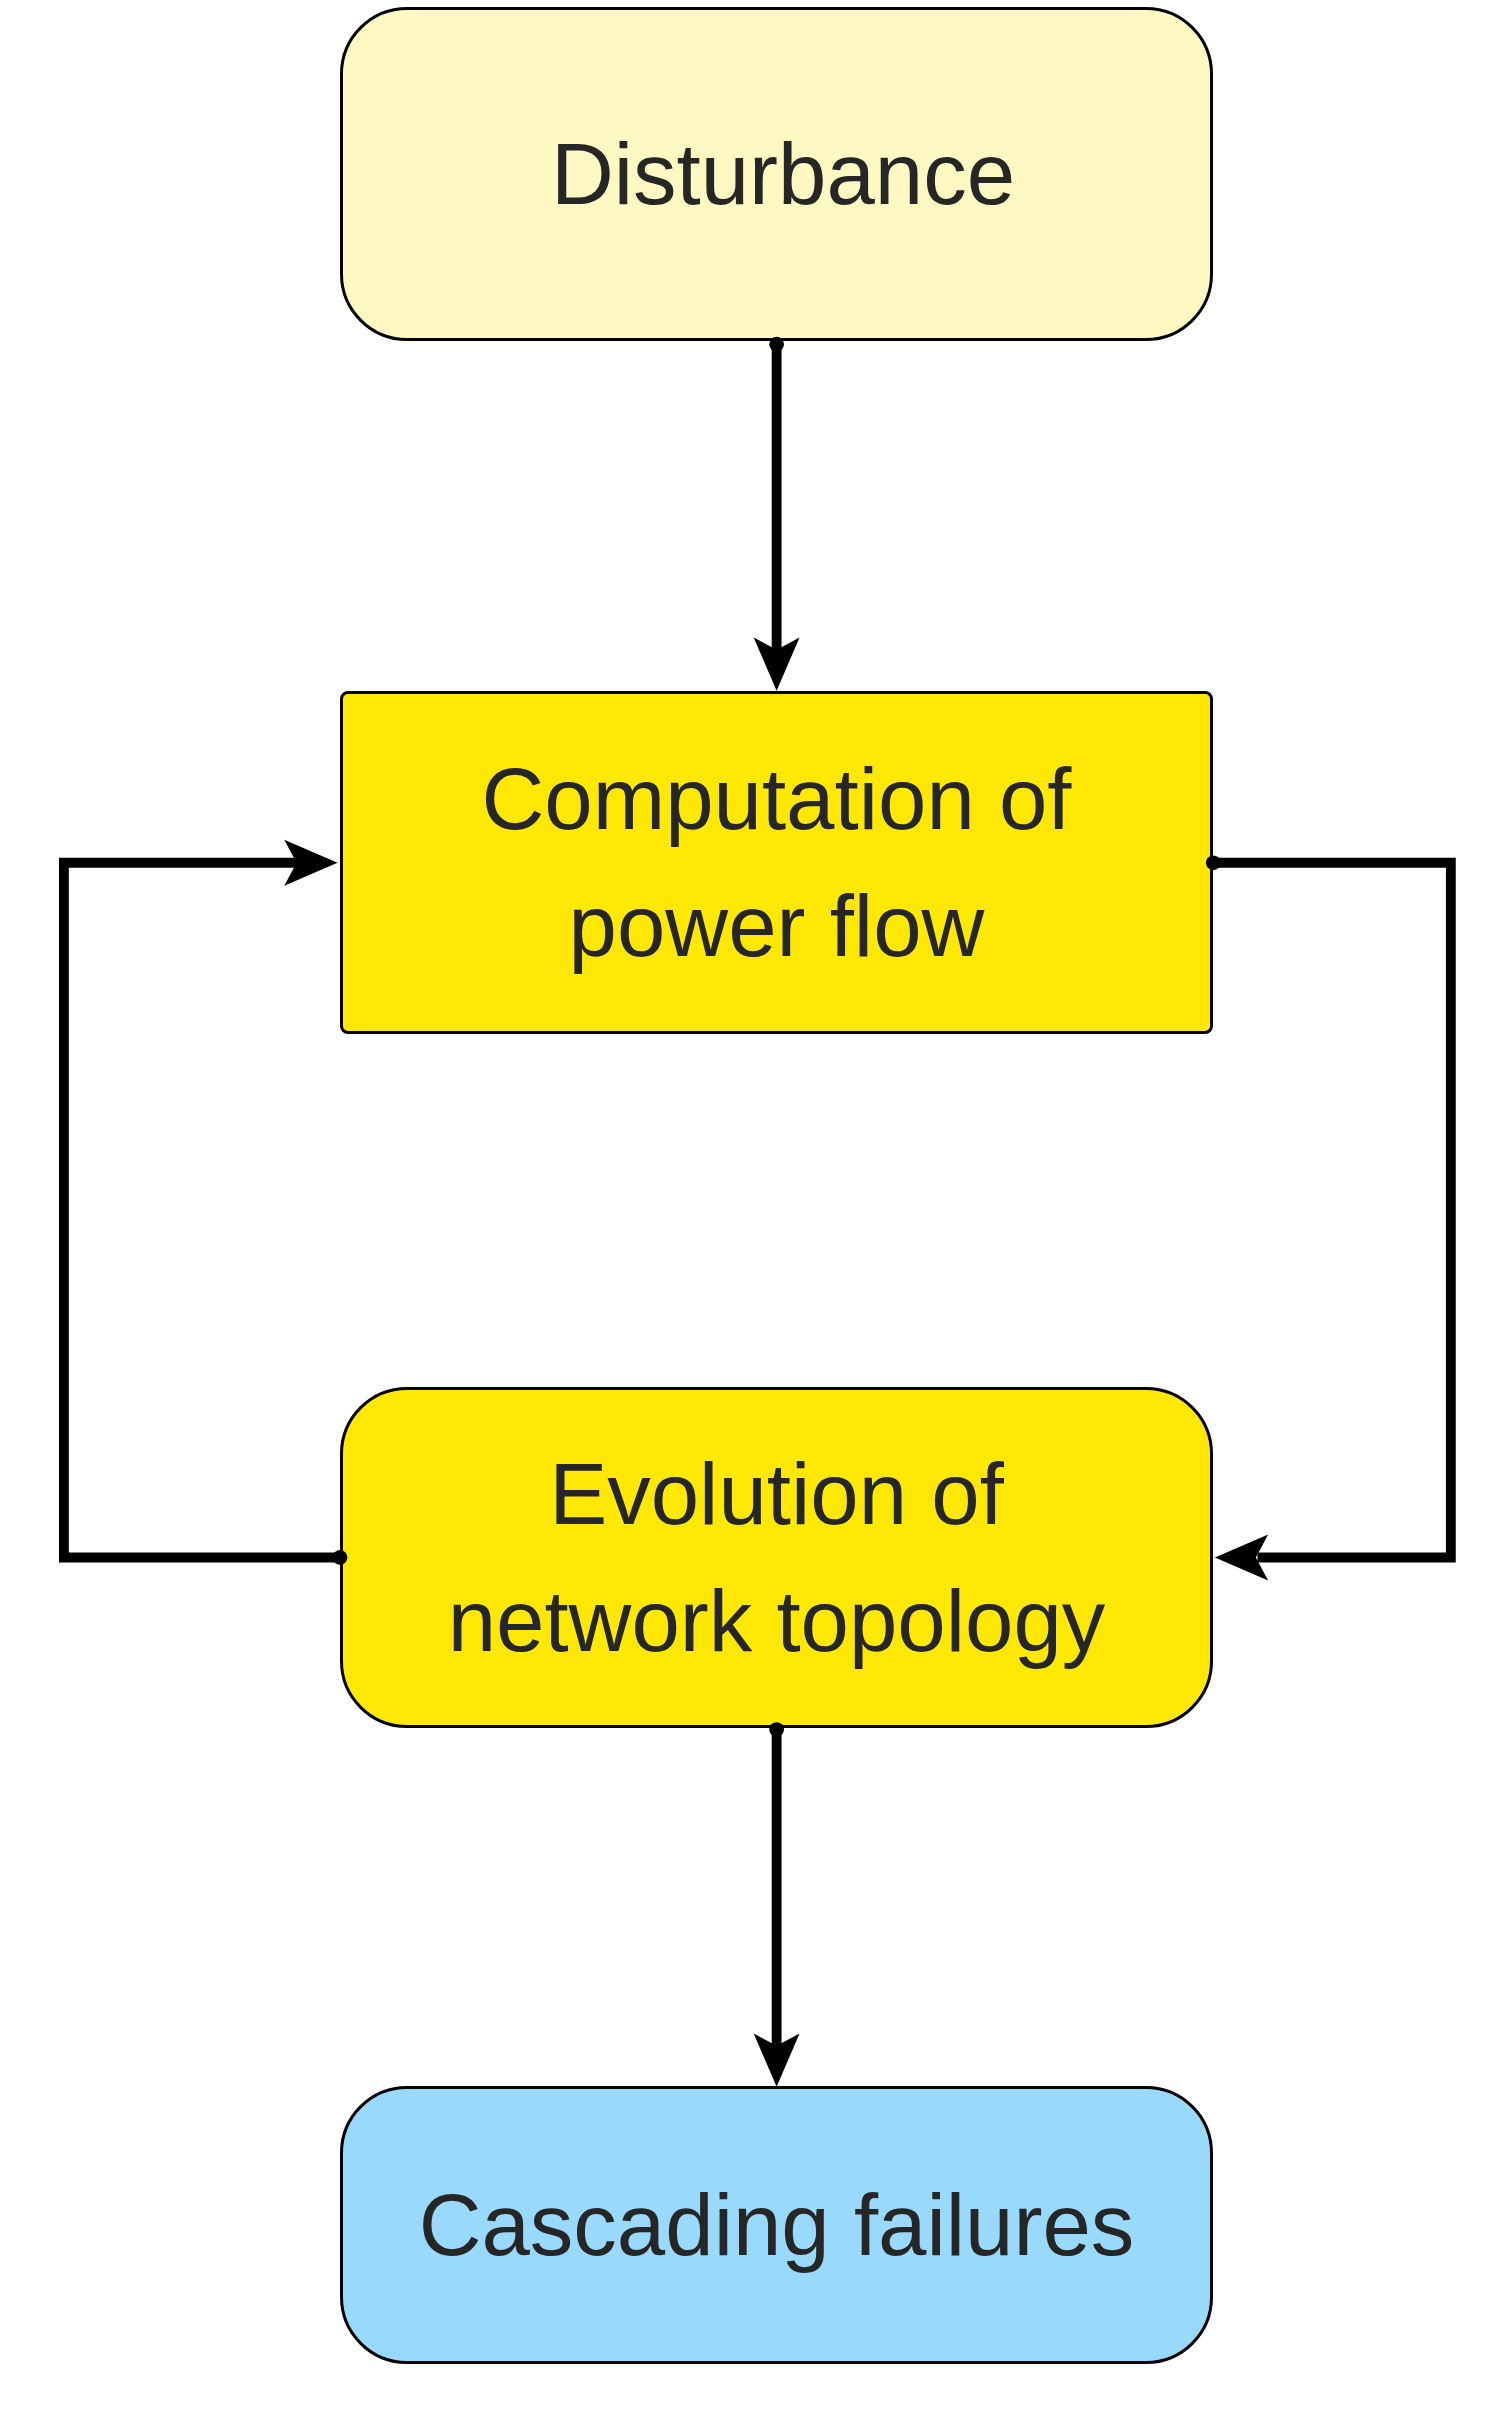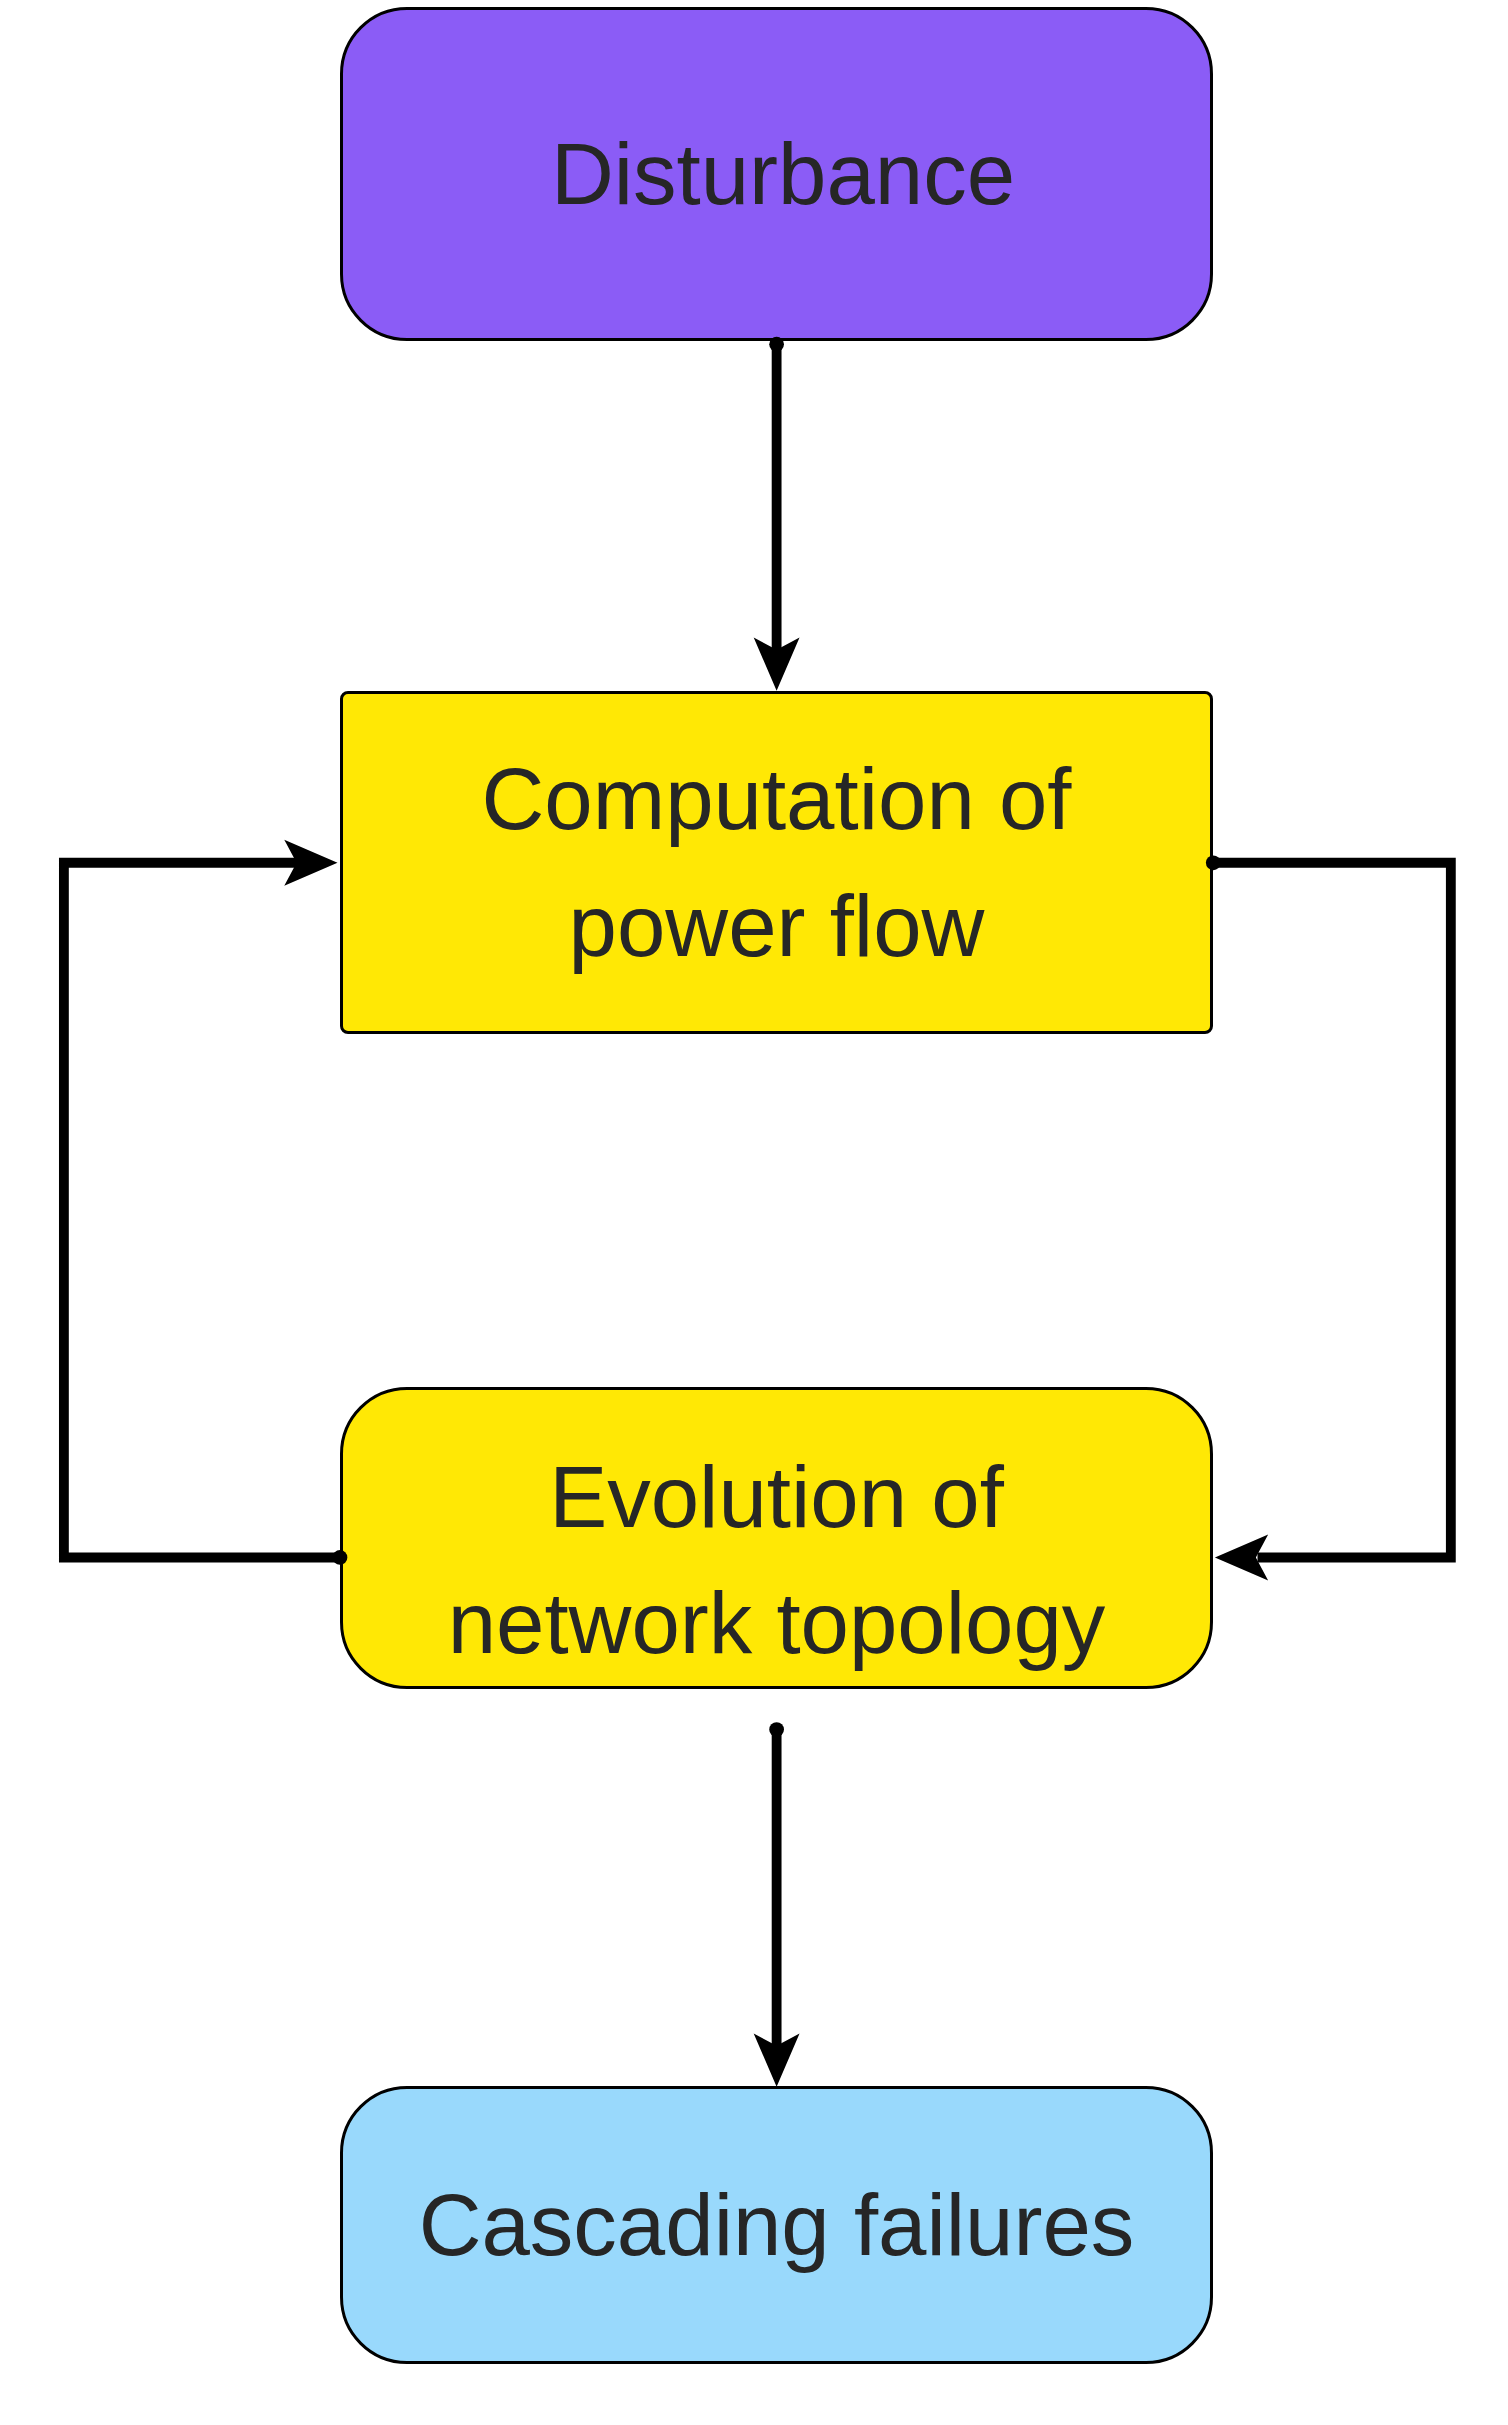--- a/index.html
+++ b/index.html
@@ -27,21 +27,21 @@
     justify-content: center;
     text-align: center;
     font-size: 87px;
     line-height: 1.45;
     color: #262626;
     white-space: pre-line;
     letter-spacing: 0px;
   }
   .node-disturbance { top: 6.6px;    height: 334px; }
   .node-computation { top: 691px;  height: 343px; border-radius: 8px; }
-  .node-evolution   { top: 1387px; height: 302px; align-items: flex-end; }
+  .node-evolution   { top: 1387px; height: 341px; }
   .node-cascading   { top: 2086px; height: 278px; }
   svg.edges {
     position: absolute;
     left: 0;
     top: 0;
     width: 1509px;
     height: 2426px;
     pointer-events: none;
   }
   svg.edges path.shaft {
@@ -49,21 +49,21 @@
     stroke-width: 12px;
     stroke-linecap: butt;
     stroke-linejoin: miter;
   }
 </style>
 </head>
 <body>
 
 <div class="canvas" style="background-color: rgb(255, 255, 255);">
 
-  <div class="node node-disturbance" style="background-color: #8b5cf6; padding-left: 13px;">
+  <div class="node node-disturbance" style="background-color: #fef9c3; padding-left: 13px;">
     <span>Disturbance</span>
   </div>
 
   <div class="node node-computation" style="background-color: rgb(255, 232, 5);">
     <span>Computation of
 power flow</span>
   </div>
 
   <div class="node node-evolution" style="background-color: rgb(255, 232, 5);">
     <span>Evolution of

